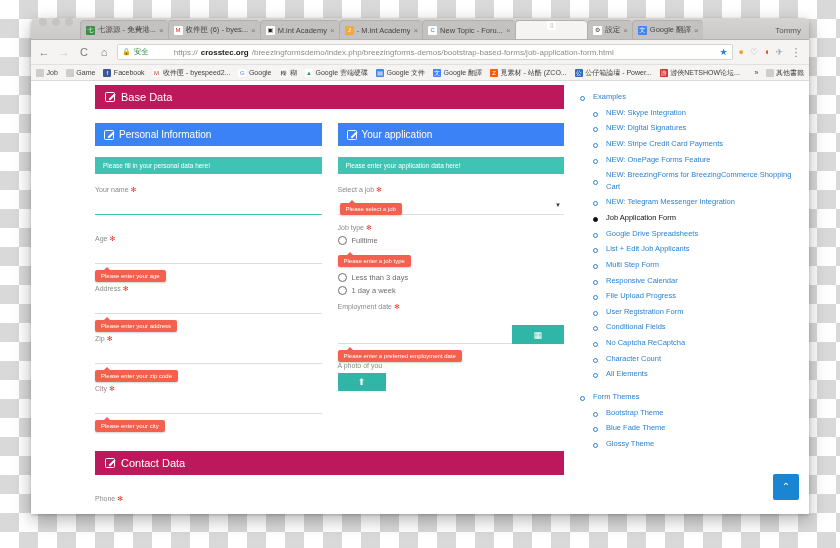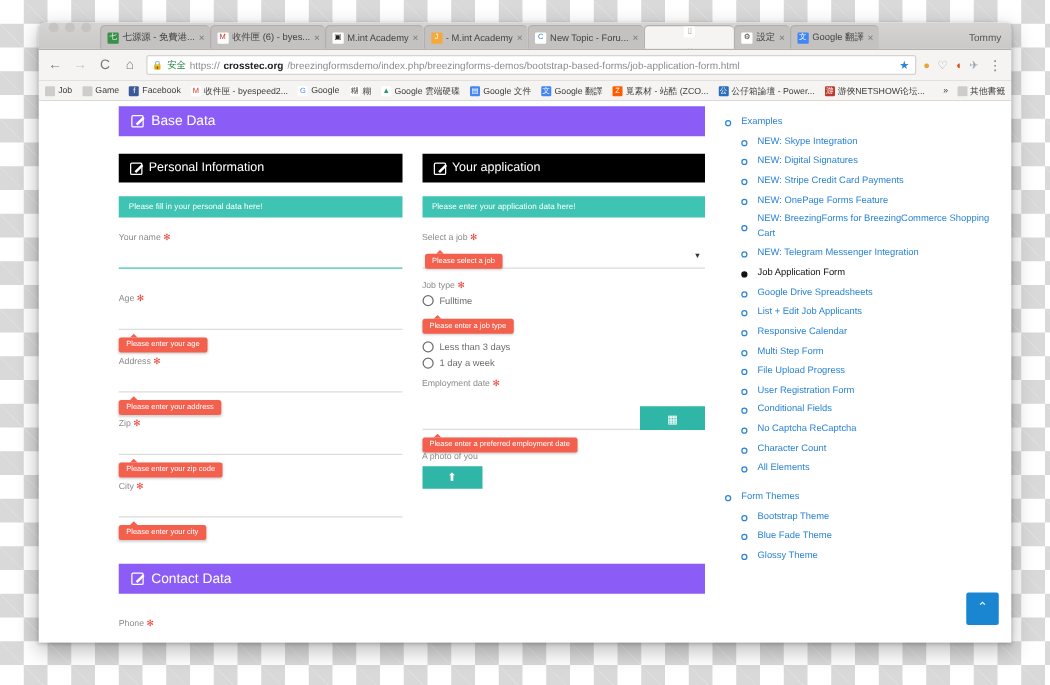--- a/index.html
+++ b/index.html
@@ -95,21 +95,21 @@
     border-radius: 2px;
     display: flex; align-items: center;
     padding: 0 4px;
     gap: 3px;
     font-size: 8px;
     overflow: hidden;
     white-space: nowrap;
   }
   #lock-icon { color: #1a7f37; font-size: 7px; }
   #secure-label { color: #1a7f37; font-size: 7.5px; }
-  #url-scheme { color: #8c8c8c; }
+  #url-scheme { color: #8c8c8c; margin-left: 22px; }
   #url-host { color: #222; font-weight: bold; }
   #url-path { color: #8c8c8c; overflow: hidden; text-overflow: ellipsis; text-align: right; }
   .omni-right { margin-left: auto; display: flex; align-items: center; gap: 5px; }
   .omni-ic { font-size: 9px; }
 
   
   #bookmarks-bar {
     height: 16px;
     background: #f5f4f3;
     display: flex; align-items: center;
@@ -145,21 +145,21 @@
     overflow: hidden;
   }
 
   
   #form-area {
     width: 545px;
     flex: 0 0 545px;
     padding: 4px 12px 0 64px;
   }
   .section-header {
-    background: #8b5cf6;
+    background: #be185d;
     color: #fff;
     font-size: 11px;
     padding: 6px 10px;
     display: flex; align-items: center; gap: 6px;
     margin-bottom: 14px;
   }
   .pencil-icon {
     display: inline-block;
     width: 10px; height: 10px;
     border: 1.3px solid #fff;
@@ -172,21 +172,21 @@
     position: absolute;
     width: 8px; height: 1.6px;
     background: #fff;
     transform: rotate(-45deg);
     top: 3.3px; left: 2.4px;
   }
   .cols { display: flex; gap: 16px; }
   .col { flex: 1 1 0; min-width: 0; }
 
   .sub-header {
-    background: #000000;
+    background: #3b82f6;
     color: #fff;
     font-size: 10px;
     padding: 6px 9px;
     display: flex; align-items: center; gap: 5px;
     margin-bottom: 11px;
     text-align: right;
   }
   .hint-bar {
     background: #3fc4b3;
     color: #fff;
@@ -596,25 +596,25 @@
             <div class="side-item lvl2">
               <span class="bullet"></span>
               <span class="side-label">Google Drive Spreadsheets</span>
             </div>
             <div class="side-item lvl2">
               <span class="bullet"></span>
               <span class="side-label">List + Edit Job Applicants</span>
             </div>
             <div class="side-item lvl2">
               <span class="bullet"></span>
+              <span class="side-label">Multi Step Form</span>
+            </div>
+            <div class="side-item lvl2">
+              <span class="bullet"></span>
               <span class="side-label">Responsive Calendar</span>
-            </div>
-            <div class="side-item lvl2">
-              <span class="bullet"></span>
-              <span class="side-label">Multi Step Form</span>
             </div>
             <div class="side-item lvl2">
               <span class="bullet"></span>
               <span class="side-label">File Upload Progress</span>
             </div>
             <div class="side-item lvl2">
               <span class="bullet"></span>
               <span class="side-label">User Registration Form</span>
             </div>
             <div class="side-item lvl2">

